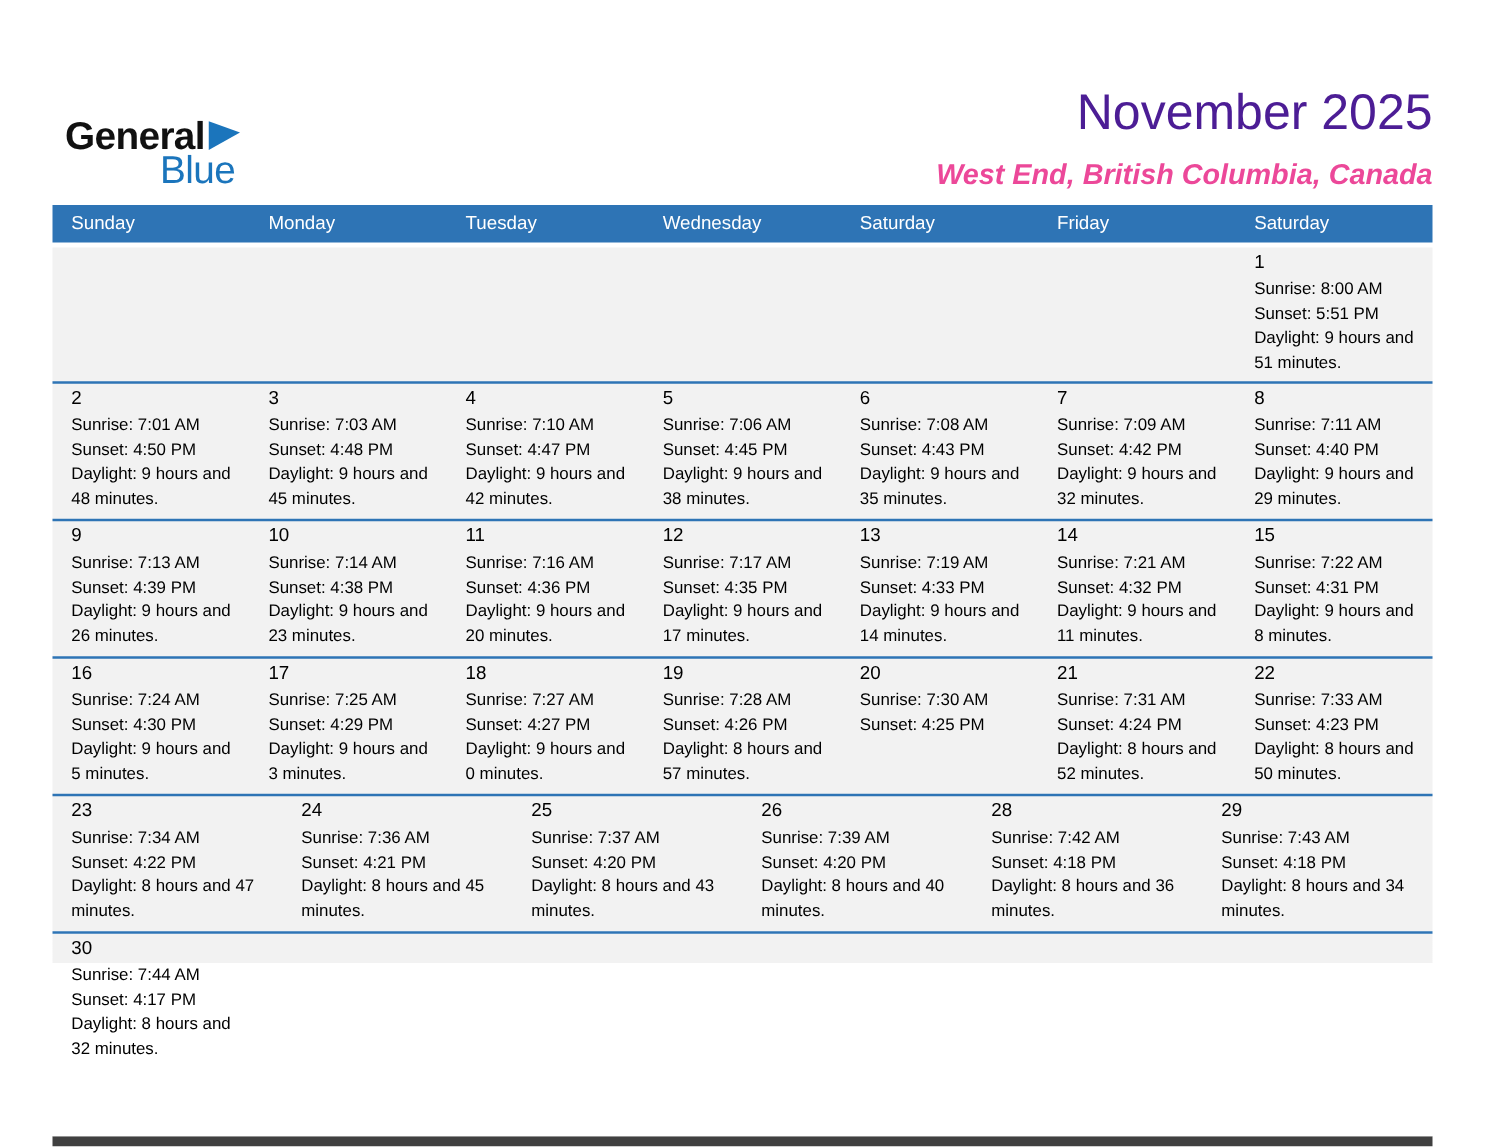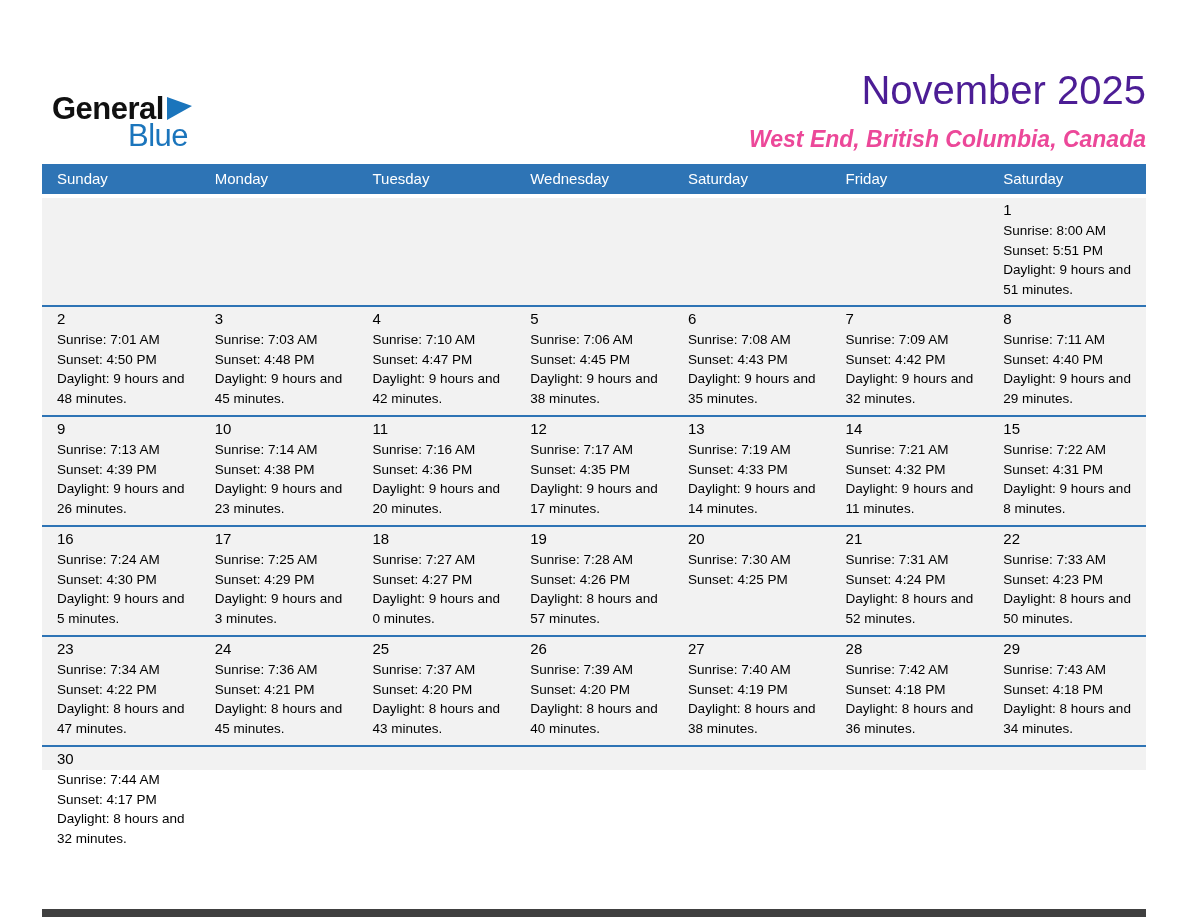--- a/index.html
+++ b/index.html
@@ -305,26 +305,20 @@
           <div class="detail">Sunset: 4:20 PM</div>
           <div class="detail">Daylight: 8 hours and 43 minutes.</div>
         </div>
         <div class="day-cell">
           <div class="day-number">26</div>
           <div class="detail">Sunrise: 7:39 AM</div>
           <div class="detail">Sunset: 4:20 PM</div>
           <div class="detail">Daylight: 8 hours and 40 minutes.</div>
         </div>
         <div class="day-cell">
-          <div class="day-number">27</div>
-          <div class="detail">Sunrise: 7:40 AM</div>
-          <div class="detail">Sunset: 4:19 PM</div>
-          <div class="detail">Daylight: 8 hours and 38 minutes.</div>
-        </div>
-        <div class="day-cell">
           <div class="day-number">28</div>
           <div class="detail">Sunrise: 7:42 AM</div>
           <div class="detail">Sunset: 4:18 PM</div>
           <div class="detail">Daylight: 8 hours and 36 minutes.</div>
         </div>
         <div class="day-cell">
           <div class="day-number">29</div>
           <div class="detail">Sunrise: 7:43 AM</div>
           <div class="detail">Sunset: 4:18 PM</div>
           <div class="detail">Daylight: 8 hours and 34 minutes.</div>

